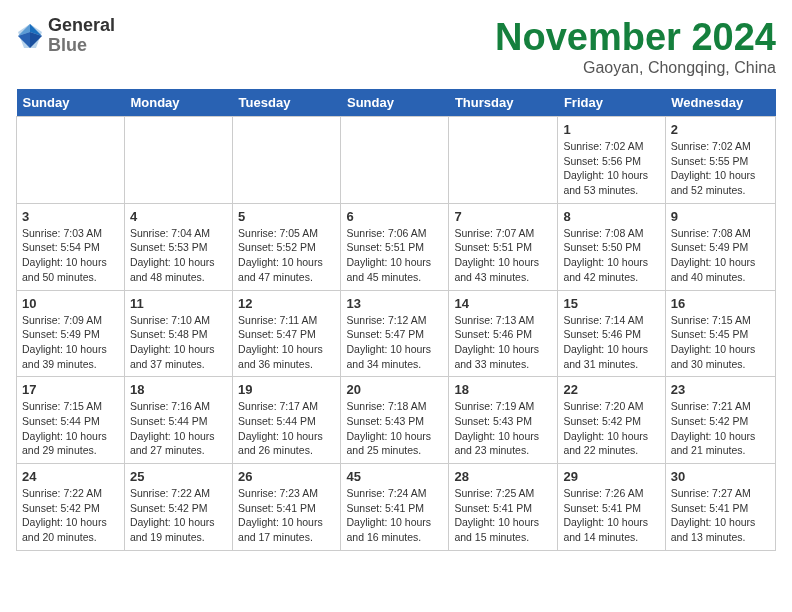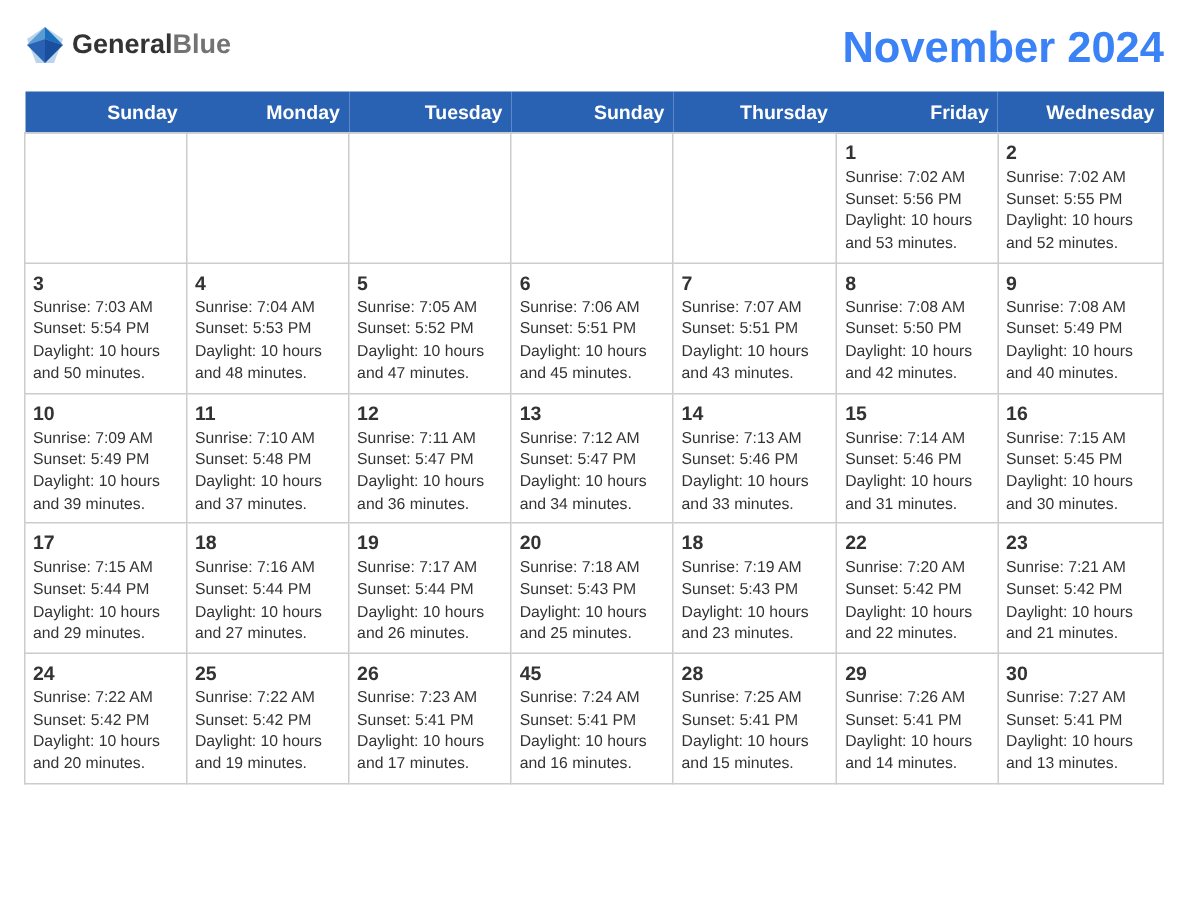--- a/index.html
+++ b/index.html
@@ -15,53 +15,53 @@
       justify-content: space-between;
       align-items: flex-start;
       margin-bottom: 12px;
     }
     .logo {
       display: flex;
       align-items: center;
     }
     .logo-text {
       display: flex;
-      flex-direction: row;
+      flex-direction: column;
       font-size: 18px;
       font-weight: bold;
       line-height: 1.1;
     }
     .logo-general { color: #333; }
     .logo-blue { color: #737373; }
     .logo-icon {
       width: 28px;
       height: 28px;
       margin-right: 4px;
     }
     .title-block {
       text-align: right;
     }
     .month-title {
-      font-size: 29px;
-      font-weight: bold;
-      color: #3b82f6;
+      font-size: 38px;
+      font-weight: bold;
+      color: #15803d;
     }
     .location {
       font-size: 16px;
       color: #555;
     }
     table {
       width: 100%;
       border-collapse: collapse;
       font-size: 11px;
     }
     thead th {
       background: #2962b3;
       color: #fff;
-      text-align: right;
+      text-align: left;
       padding: 6px 6px;
       font-size: 13px;
       font-weight: bold;
     }
     tbody td {
       border: 1px solid #ccc;
       vertical-align: top;
       padding: 5px 5px;
       width: 113px;
       min-height: 80px;
@@ -95,20 +95,21 @@
       <path d="M2 14 L14 10 L14 26 Z" fill="#2962b3"></path>
       <path d="M14 10 L26 14 L14 26 Z" fill="#1a4f9e"></path>
     </svg>
     <div class="logo-text">
       <span class="logo-general">General</span>
       <span class="logo-blue">Blue</span>
     </div>
   </div>
   <div class="title-block">
     <div class="month-title">November 2024</div>
+    <div class="location">Gaoyan, Chongqing, China</div>
   </div>
 </div>
 
 <table>
   <thead>
     <tr>
     <th>Sunday</th>
         <th>Monday</th>
         <th>Tuesday</th>
         <th>Sunday</th>

